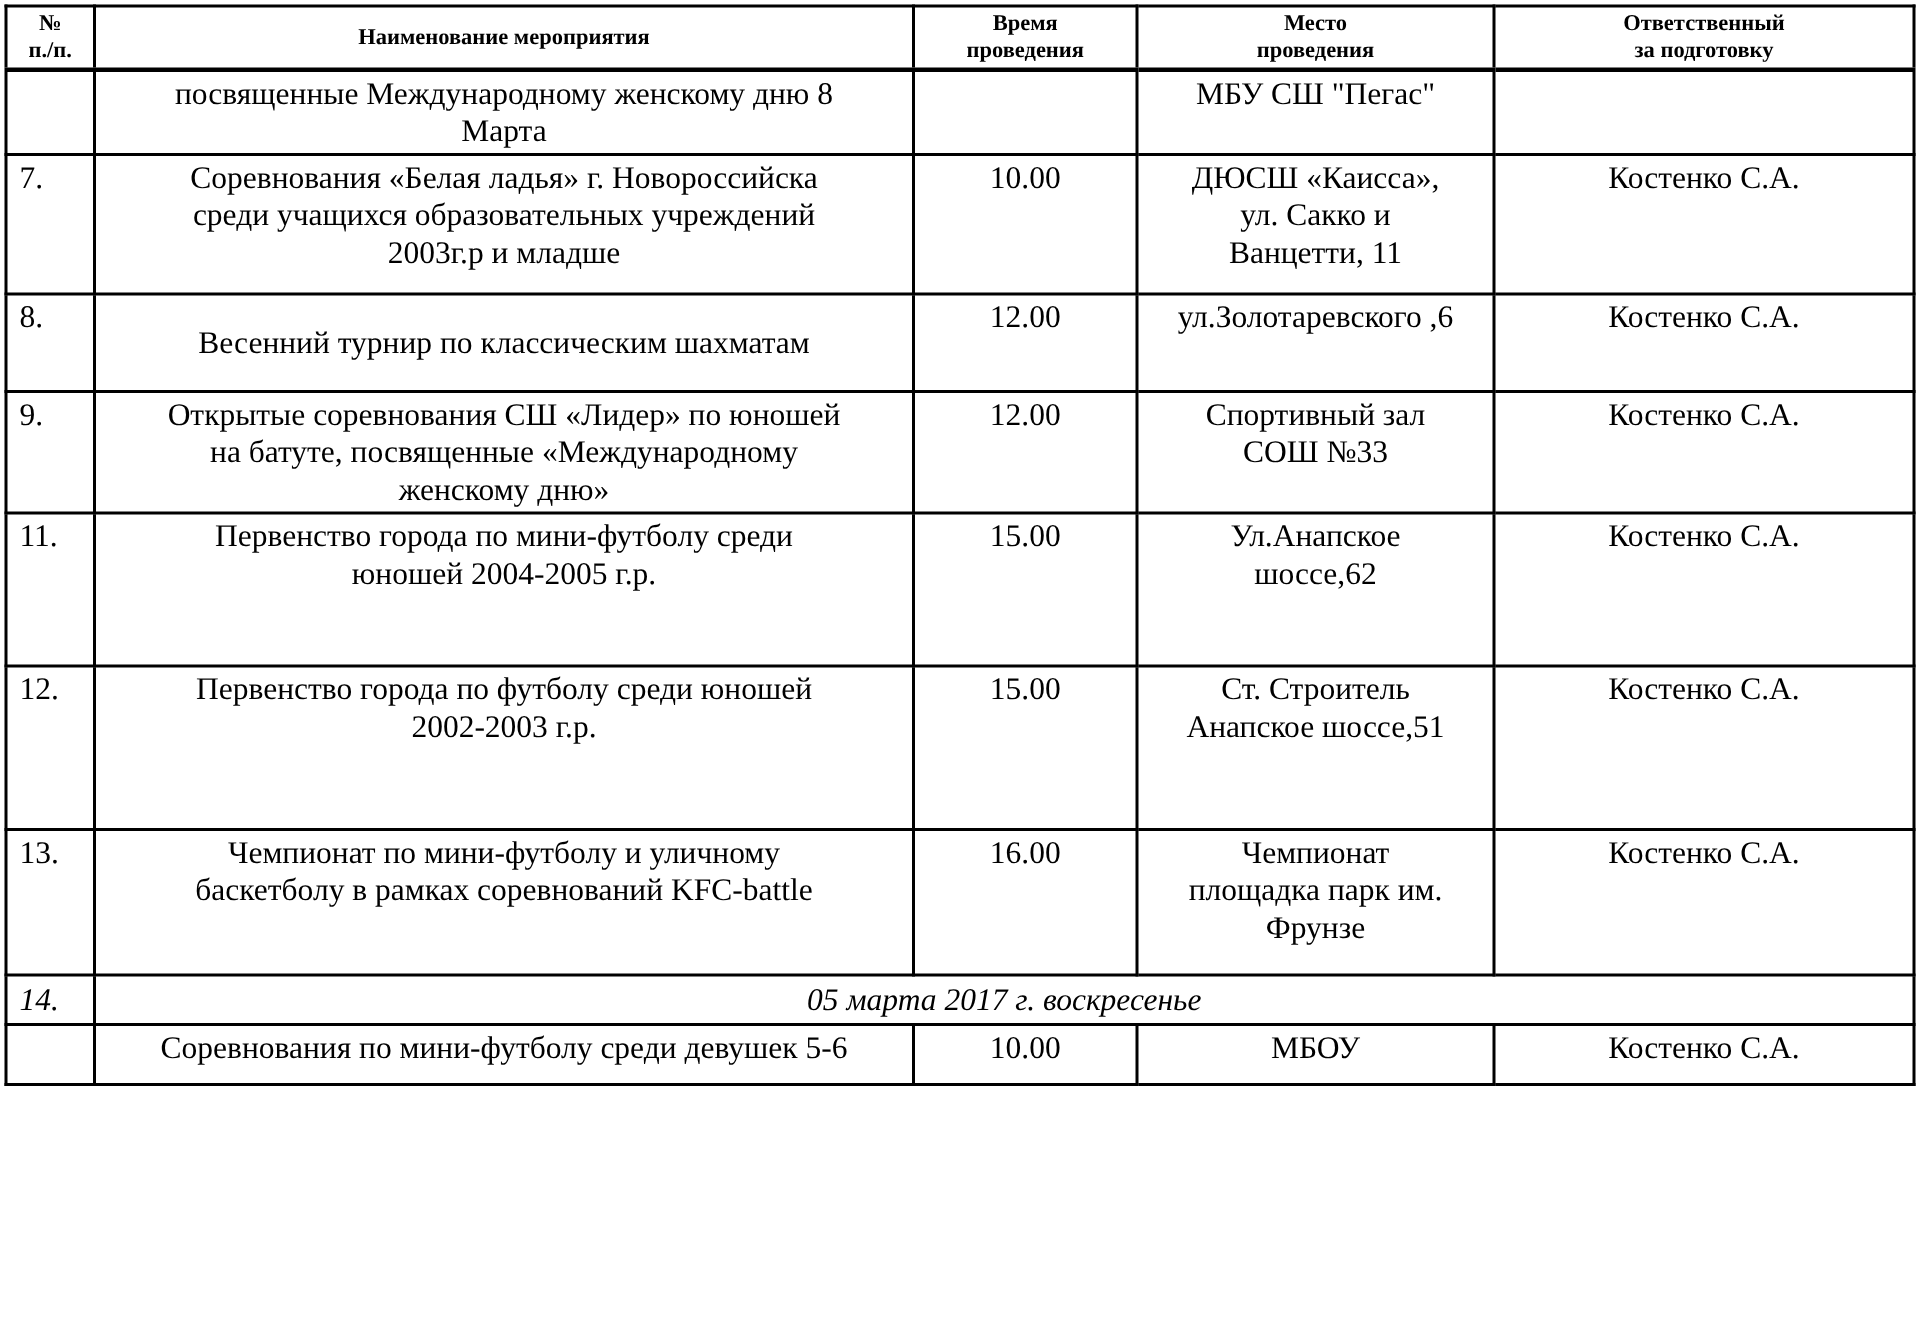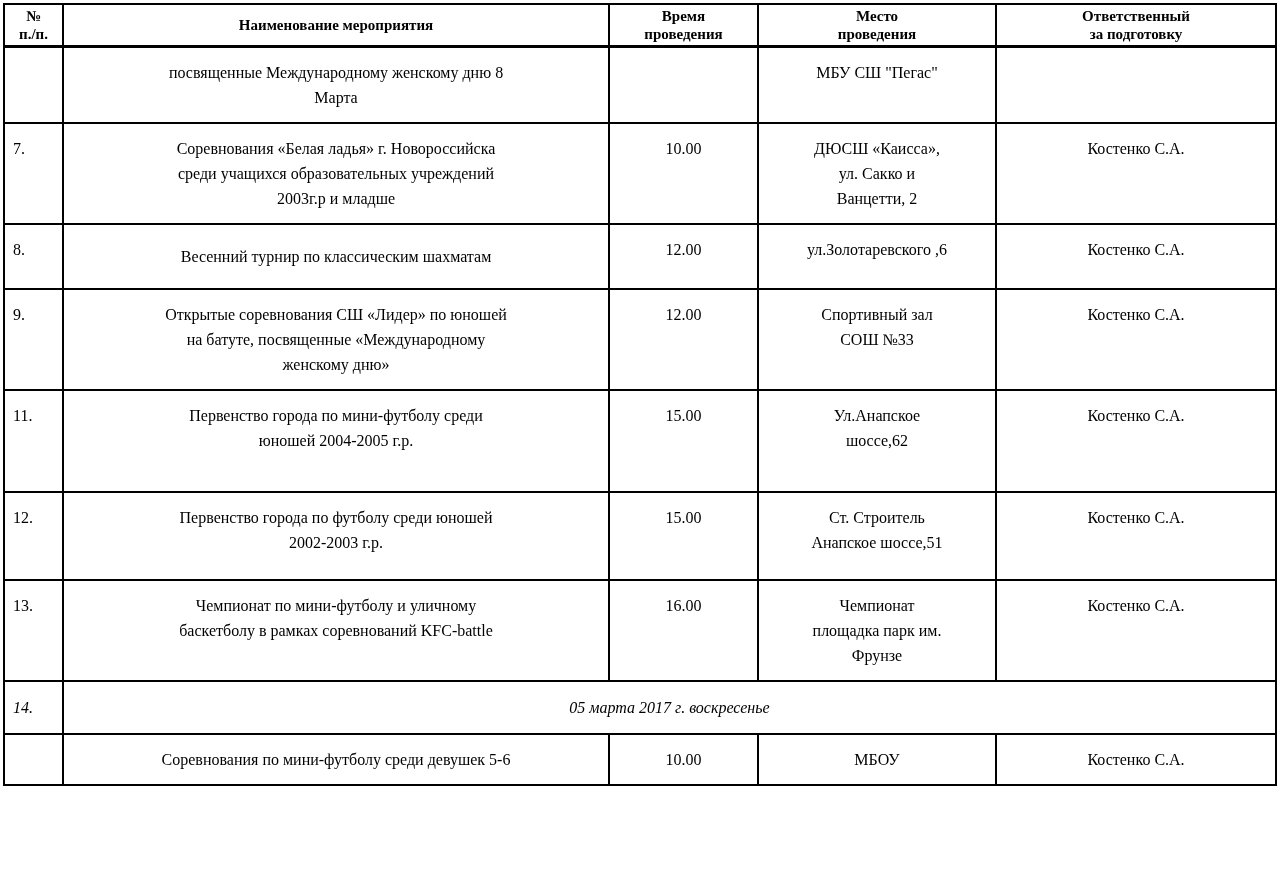--- a/index.html
+++ b/index.html
@@ -17,22 +17,22 @@
   table.schedule {
     border-collapse: collapse;
     table-layout: fixed;
     width: 1272px;
     margin: 3px 0 0 3px;
   }
   .schedule th, .schedule td {
     border: 2px solid #000;
     vertical-align: top;
     text-align: center;
-    padding: 12px 4px;
-    font-size: 16px;
+    padding: 2px 4px;
+    font-size: 21px;
     line-height: 25px;
     overflow: hidden;
   }
   .schedule thead th {
     font-size: 15px;
     line-height: 18px;
     font-weight: bold;
     vertical-align: middle;
     white-space: pre-line;
     border-bottom: 3px solid #000;
@@ -89,21 +89,21 @@
       <td></td>
     </tr>
     <tr style="height:93px">
       <td class="num">7.</td>
       <td class="pre">Соревнования «Белая ладья» г. Новороссийска
 среди учащихся образовательных  учреждений
 2003г.р и младше</td>
       <td>10.00</td>
       <td class="pre">ДЮСШ «Каисса»,
 ул. Сакко и
-Ванцетти, 2</td>
+Ванцетти, 11</td>
       <td>Костенко С.А.</td>
     </tr>
     <tr style="height:65px">
       <td class="num">8.</td>
       <td class="pre vmid">Весенний турнир по классическим шахматам</td>
       <td>12.00</td>
       <td class="pre">ул.Золотаревского ,6</td>
       <td>Костенко С.А.</td>
     </tr>
     <tr style="height:75px">
@@ -118,21 +118,21 @@
     </tr>
     <tr style="height:102px">
       <td class="num">11.</td>
       <td class="pre">Первенство города по мини-футболу среди
 юношей 2004-2005 г.р.</td>
       <td>15.00</td>
       <td class="pre">Ул.Анапское
 шоссе,62</td>
       <td>Костенко С.А.</td>
     </tr>
-    <tr style="height:88px">
+    <tr style="height:109px">
       <td class="num">12.</td>
       <td class="pre">Первенство города по футболу среди юношей
 2002-2003 г.р.</td>
       <td>15.00</td>
       <td class="pre">Ст. Строитель
 Анапское шоссе,51</td>
       <td>Костенко С.А.</td>
     </tr>
     <tr style="height:97px">
       <td class="num">13.</td>

